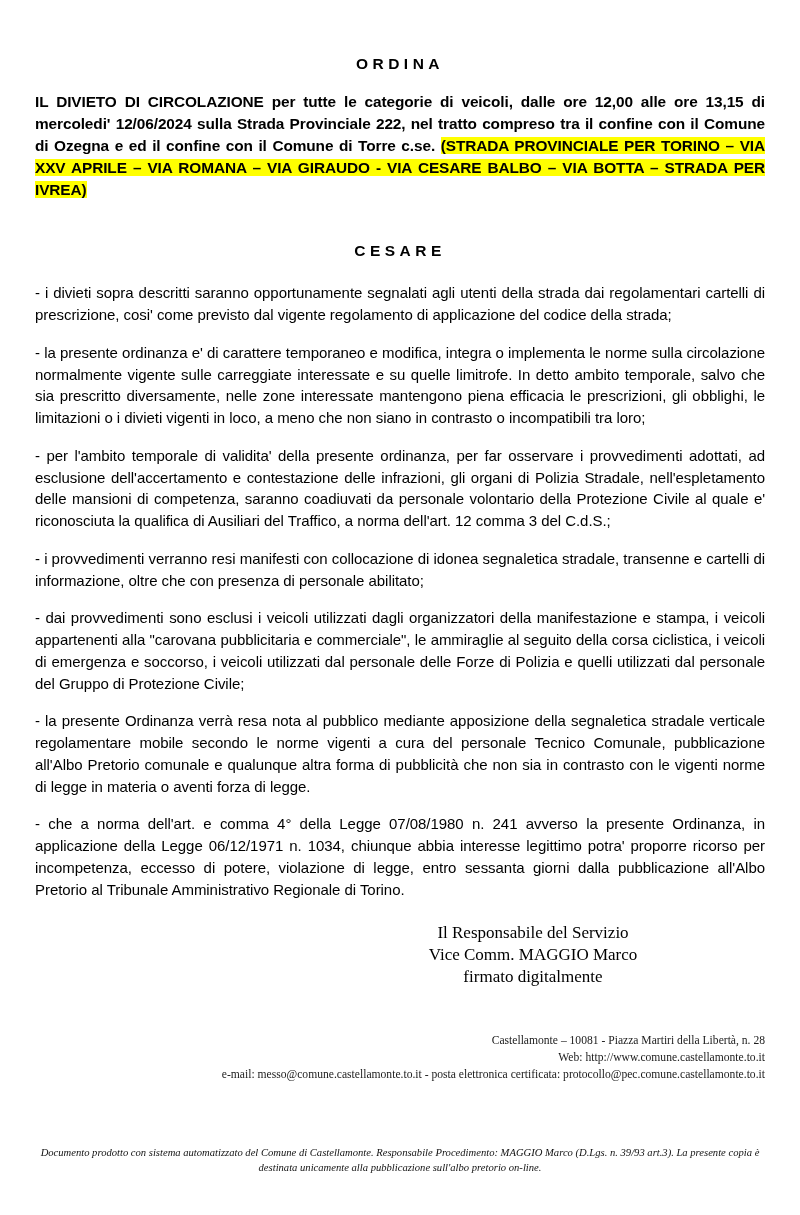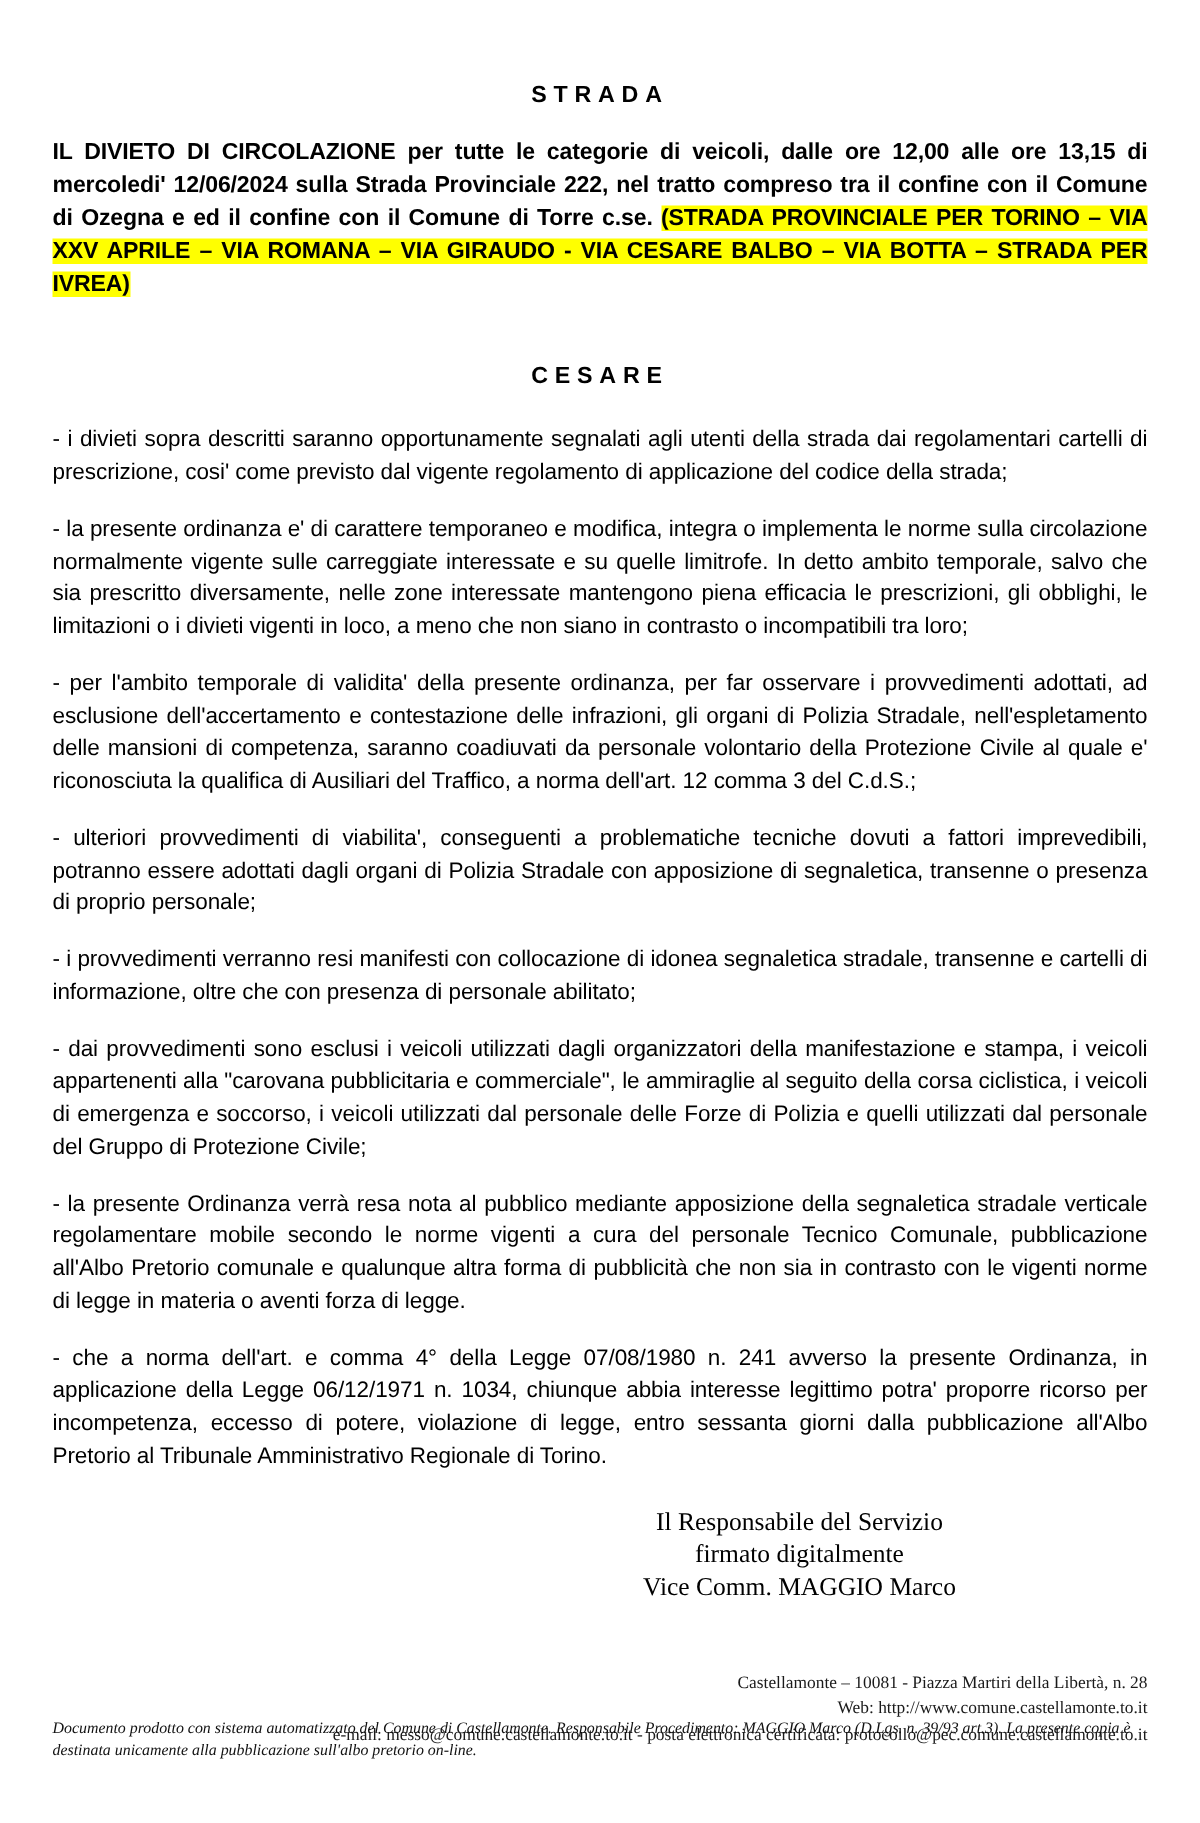--- a/index.html
+++ b/index.html
@@ -90,52 +90,51 @@
 
   .footer-disclaimer {
     position: absolute;
     left: 35px;
     right: 35px;
     top: 1146px;
     font-family: "Liberation Serif", serif;
     font-style: italic;
     font-size: 10.6px;
     line-height: 1.38;
-    text-align: left;
+    text-align: center;
     color: #111;
   }
 </style>
 </head>
 <body>
 
 <div class="page">
 
-  <div class="section-heading" id="ordina-heading">STRADA</div>
+  <div class="section-heading" id="ordina-heading">ORDINA</div>
 
   <div class="ordina-body">
     <span>IL DIVIETO DI CIRCOLAZIONE per tutte le categorie di veicoli, dalle ore 12,00 alle ore 13,15 di mercoledi' 12/06/2024 sulla Strada Provinciale 222, nel tratto compreso tra il confine con il Comune di Ozegna e ed il confine con il Comune di Torre c.se. </span><span class="hl">(STRADA PROVINCIALE PER TORINO – VIA XXV APRILE – VIA ROMANA – VIA GIRAUDO  - VIA CESARE BALBO – VIA BOTTA – STRADA PER IVREA)</span>
   </div>
 
   <div class="section-heading" id="avvisa-heading">CESARE</div>
 
   <div class="avvisa-list">
     <p class="avvisa-para">- i divieti sopra descritti saranno opportunamente segnalati agli utenti della strada dai regolamentari cartelli di prescrizione, cosi' come previsto dal vigente regolamento di applicazione del codice della strada;</p>
     <p class="avvisa-para">- la presente ordinanza e' di carattere temporaneo e modifica, integra o implementa le norme sulla circolazione normalmente vigente sulle carreggiate interessate e su quelle limitrofe. In detto ambito temporale, salvo che sia prescritto diversamente, nelle zone interessate mantengono piena efficacia le prescrizioni, gli obblighi, le limitazioni o i divieti vigenti in loco, a meno che non siano in contrasto o incompatibili tra loro;</p>
     <p class="avvisa-para">- per l'ambito temporale di validita' della presente ordinanza, per far osservare i provvedimenti adottati, ad esclusione dell'accertamento e contestazione delle infrazioni, gli organi di Polizia Stradale, nell'espletamento delle mansioni di competenza, saranno coadiuvati da personale volontario della Protezione Civile al quale e' riconosciuta la qualifica di Ausiliari del Traffico, a norma dell'art. 12 comma 3 del C.d.S.;</p>
-    <p class="avvisa-para">- ulteriori provvedimenti di viabilita', conseguenti a problematiche tecniche dovuti a fattori imprevedibili, potranno essere adottati dagli organi di Polizia Stradale con apposizione di segnaletica, transenne o presenza di proprio personale;</p>
     <p class="avvisa-para">- i provvedimenti verranno resi manifesti con collocazione di idonea segnaletica stradale, transenne e cartelli di informazione, oltre che con presenza di personale abilitato;</p>
     <p class="avvisa-para">- dai provvedimenti sono esclusi i veicoli utilizzati dagli organizzatori della manifestazione e stampa, i veicoli appartenenti alla "carovana pubblicitaria e commerciale", le ammiraglie al seguito della corsa ciclistica, i veicoli di emergenza e soccorso, i veicoli utilizzati dal personale delle Forze di Polizia e quelli utilizzati dal personale del Gruppo di Protezione Civile;</p>
     <p class="avvisa-para">- la presente Ordinanza verrà resa nota al pubblico mediante apposizione della segnaletica stradale verticale regolamentare mobile secondo le norme vigenti a cura del personale Tecnico Comunale, pubblicazione all'Albo Pretorio comunale e qualunque altra forma di pubblicità che non sia in contrasto con le vigenti norme di legge in materia o aventi forza di legge.</p>
     <p class="avvisa-para">- che a norma dell'art. e comma 4° della Legge 07/08/1980 n. 241 avverso la presente Ordinanza, in applicazione della Legge 06/12/1971 n. 1034, chiunque abbia interesse legittimo potra' proporre ricorso per incompetenza, eccesso di potere, violazione di legge, entro sessanta giorni dalla pubblicazione all'Albo Pretorio al Tribunale Amministrativo Regionale di Torino.</p>
   </div>
 
   <div class="signature-block">
     <span class="signature-line">Il Responsabile del Servizio</span>
+    <span class="signature-line">Vice Comm. MAGGIO Marco</span>
     <span class="signature-line">firmato digitalmente</span>
-    <span class="signature-line">Vice Comm. MAGGIO Marco</span>
   </div>
 
   <div class="footer-contact">
     <span>Castellamonte – 10081 - Piazza Martiri della Libertà, n. 28</span>
     <span>Web: http://www.comune.castellamonte.to.it</span>
     <span>e-mail: messo@comune.castellamonte.to.it  - posta elettronica certificata: protocollo@pec.comune.castellamonte.to.it</span>
   </div>
 
   <div class="footer-disclaimer">Documento prodotto con sistema automatizzato del Comune di Castellamonte.  Responsabile Procedimento: MAGGIO Marco  (D.Lgs. n. 39/93 art.3). La presente copia è destinata unicamente alla pubblicazione sull'albo pretorio on-line.</div>
 

